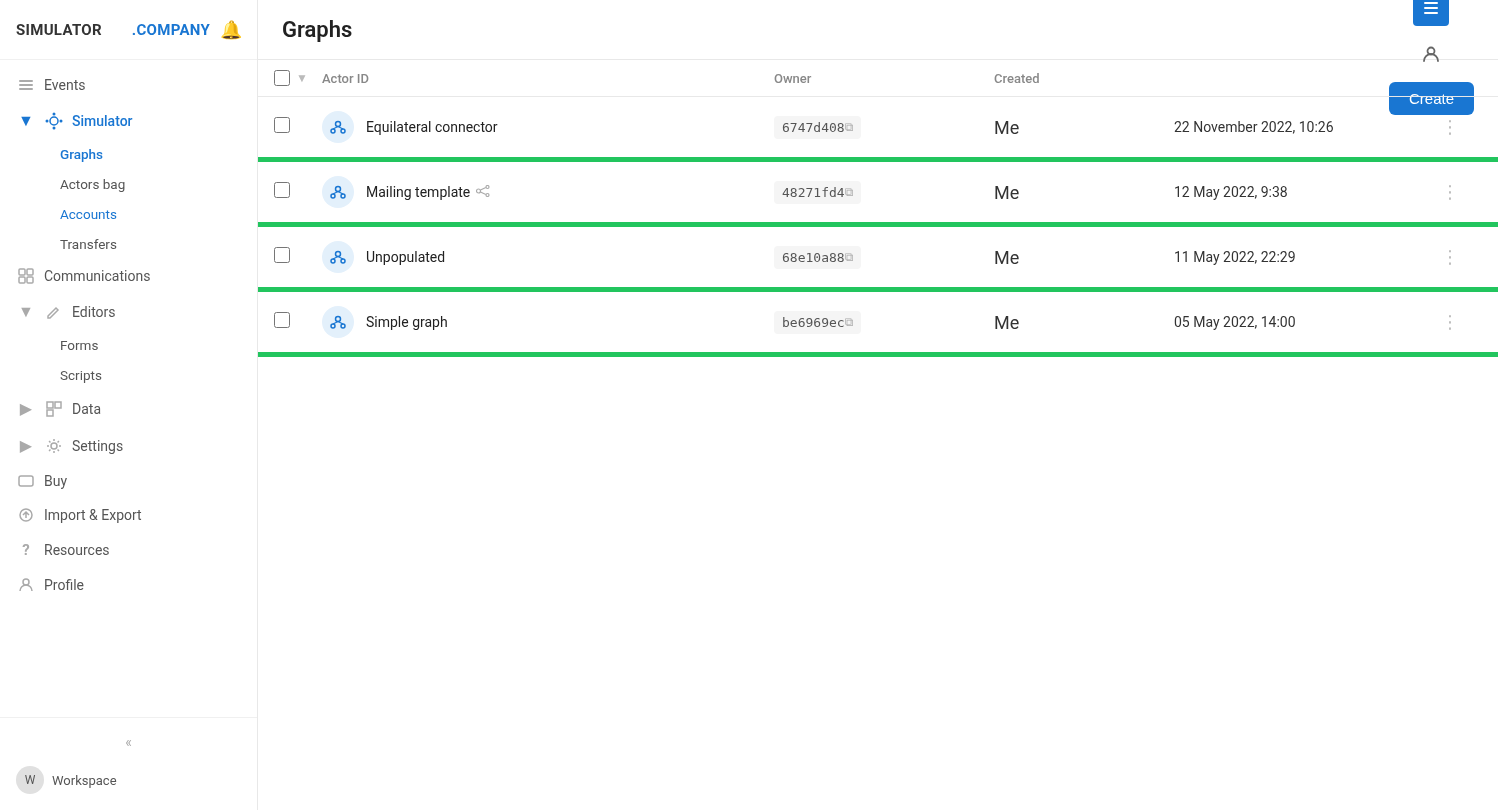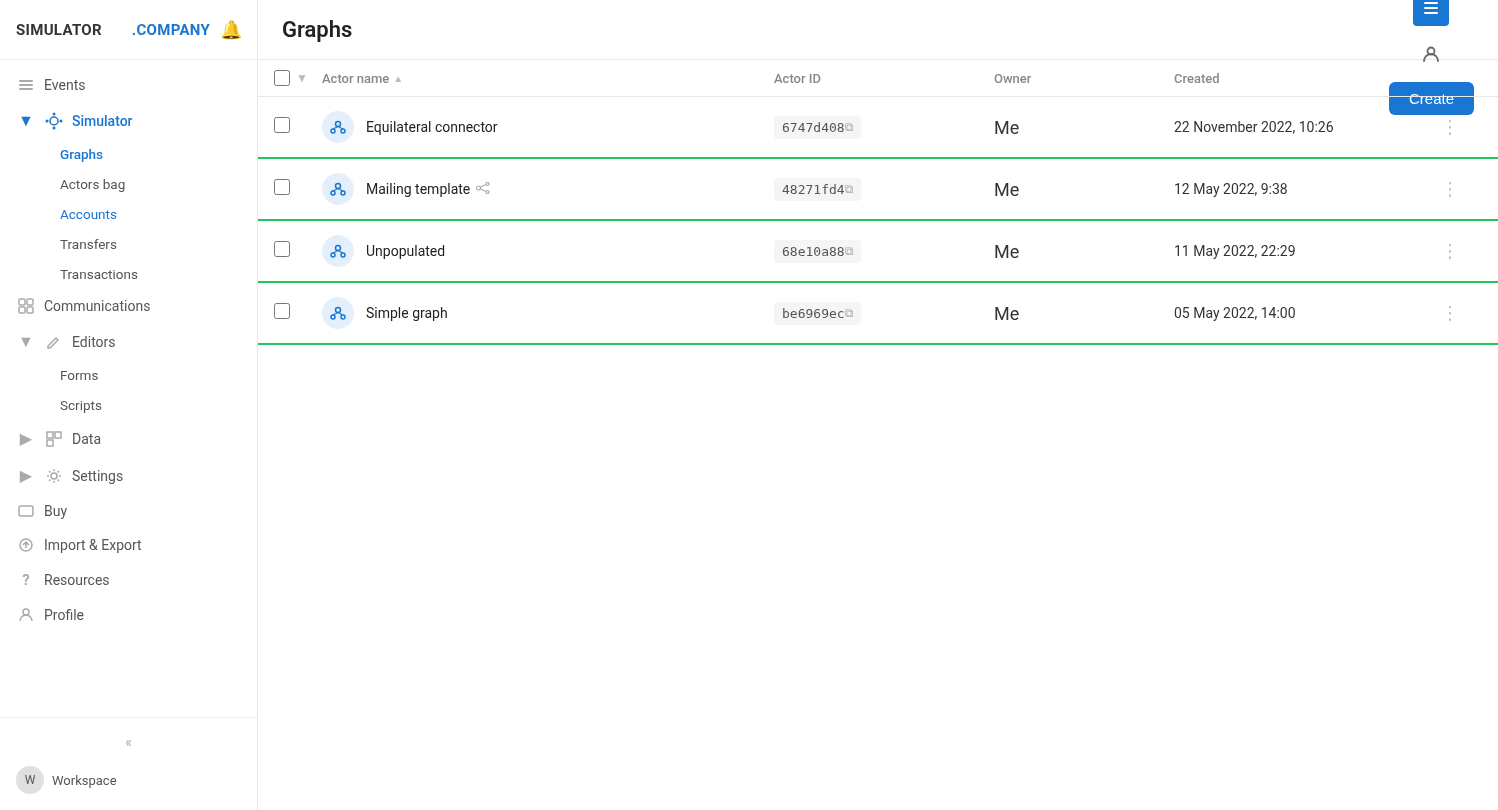--- a/index.html
+++ b/index.html
@@ -136,21 +136,21 @@
       color: #888;
       font-weight: 500;
       display: flex;
       align-items: center;
       gap: 4px;
     }
     .table-row {
       display: grid;
       grid-template-columns: 48px 1fr 220px 180px 260px 48px;
       padding: 14px 16px;
-      border-bottom: 2px solid #22c55e;
+      border-bottom: 5px solid #22c55e;
       align-items: center;
       cursor: pointer;
     }
 
     .actor-name-cell { display: flex; align-items: center; gap: 12px; }
     .actor-icon {
       width: 32px; height: 32px;
       background: #e3f0fb;
       border-radius: 50%;
       display: flex; align-items: center; justify-content: center;
@@ -219,21 +219,20 @@
             <circle cx="16" cy="9" r="1.5" fill="#1976d2"></circle>
           </svg>
       </span>
       <span class="nav-label" style="color:#1976d2;font-weight:500;">Simulator</span>
     </div>
     <div class="sub-nav">
       <a class="sub-nav-item active">Graphs</a>
       <a class="sub-nav-item">Actors bag</a>
       <a class="sub-nav-item" style="color:#1976d2;">Accounts</a>
       <a class="sub-nav-item">Transfers</a>
-      <a class="sub-nav-item">Transactions</a>
     </div>
 
     <div class="nav-item">
       <span class="nav-icon">
         <svg width="16" height="16" viewBox="0 0 16 16">
             <rect x="1" y="1" width="6" height="6" rx="1" fill="none" stroke="#aaa" stroke-width="1.5"></rect>
             <rect x="9" y="1" width="6" height="6" rx="1" fill="none" stroke="#aaa" stroke-width="1.5"></rect>
             <rect x="1" y="9" width="6" height="6" rx="1" fill="none" stroke="#aaa" stroke-width="1.5"></rect>
             <rect x="9" y="9" width="6" height="6" rx="1" fill="none" stroke="#aaa" stroke-width="1.5"></rect>
           </svg>
@@ -350,24 +349,20 @@
     </div>
   </div>
 
   <div class="content">
     <div class="table-wrapper">
 
       <div class="table-header">
         <div class="col-header">
           <input type="checkbox" style="">
           <span style="color:#bbb;font-size:12px;margin-left:2px;">▼</span>
-        </div>
-        <div class="col-header">
-          <span>Actor name</span>
-          <span class="sort-arrow">▲</span>
         </div>
         <div class="col-header">
           <span>Actor ID</span>
         </div>
         <div class="col-header">
           <span>Owner</span>
         </div>
         <div class="col-header">
           <span>Created</span>
         </div>

